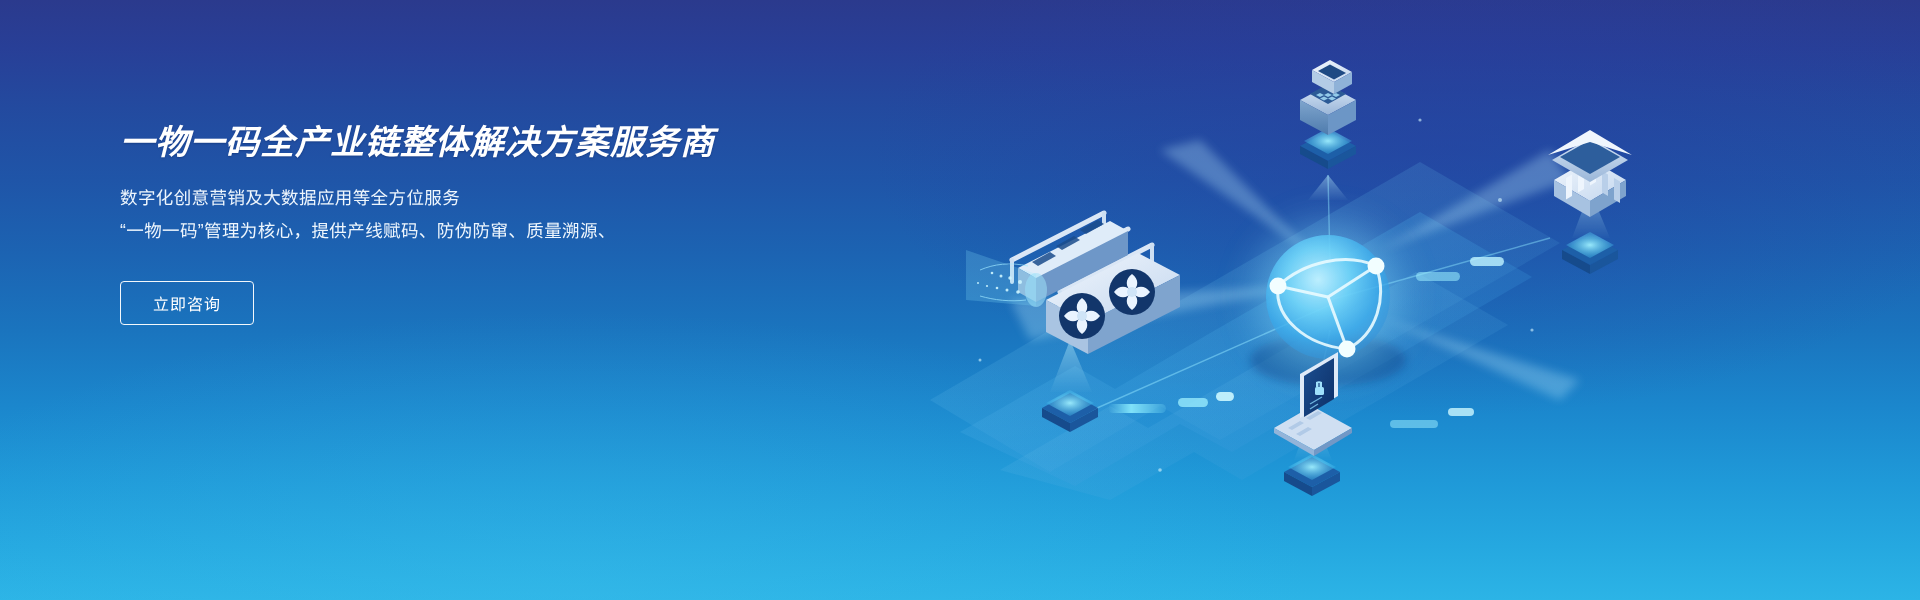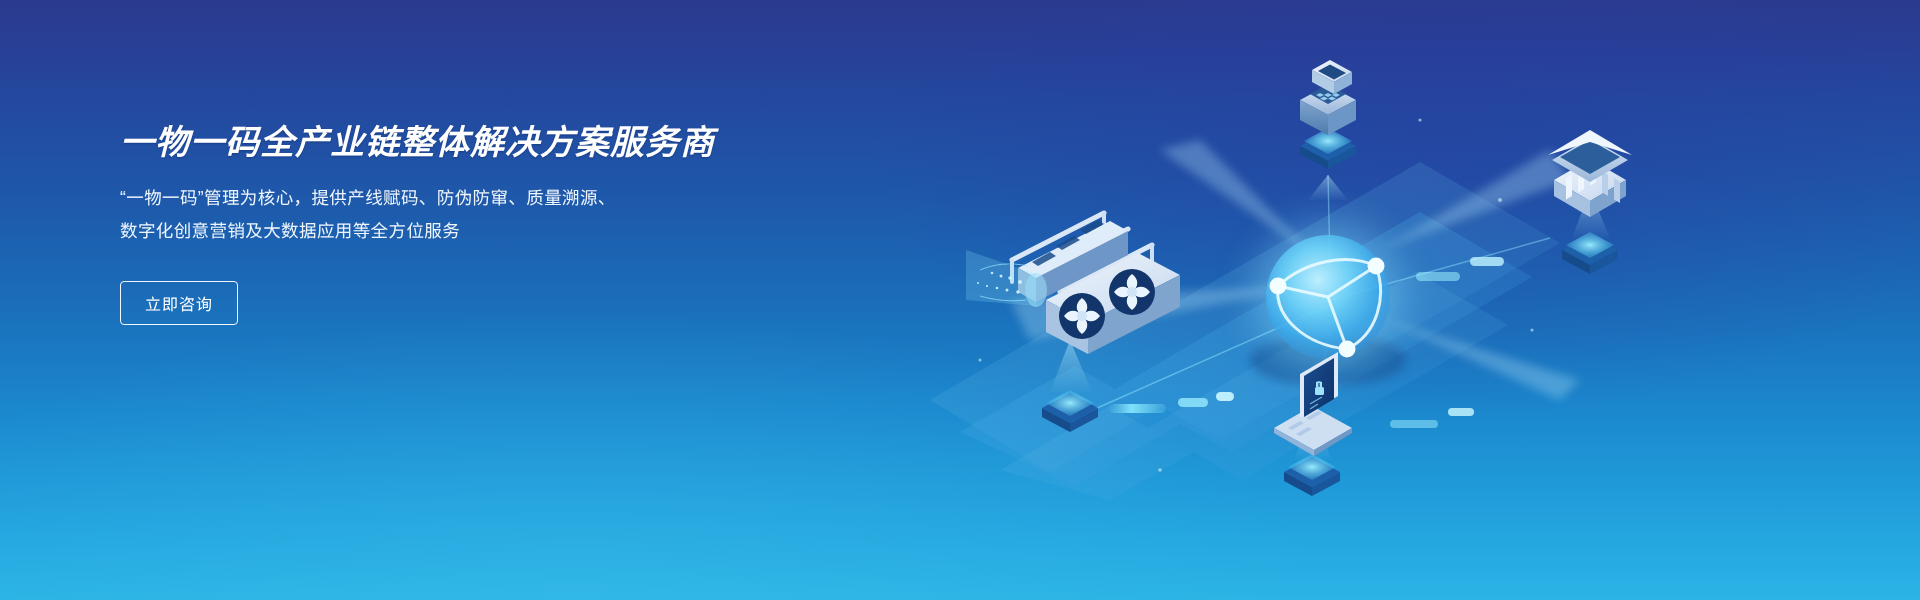--- a/index.html
+++ b/index.html
@@ -62,21 +62,21 @@
     color:#eef6fd;
     line-height:33px;
     letter-spacing:0.4px;
     max-width:560px;
   }
   .subcopy .ln { display:block; white-space:nowrap; }
 
   .cta {
     display:flex; align-items:center; justify-content:center;
     margin-top:33px;
-    width:118px; height:44px;
+    width:134px; height:44px;
     border:1px solid rgba(255,255,255,0.95);
     border-radius:4px;
     background:transparent;
     color:#ffffff;
     font-size:16px;
     letter-spacing:1px;
     cursor:pointer;
     font-family:inherit;
   }
 
@@ -90,22 +90,22 @@
 <div id="banner">
 
   <div class="bg-glow-a"></div>
   <div class="bg-glow-b"></div>
 
   <div class="copy">
 
     <h1 class="headline">一物一码全产业链整体解决方案服务商</h1>
 
     <div class="subcopy">
+      <span class="ln">数字化创意营销及大数据应用等全方位服务</span>
       <span class="ln">“一物一码”管理为核心，提供产线赋码、防伪防窜、质量溯源、</span>
-      <span class="ln">数字化创意营销及大数据应用等全方位服务</span>
     </div>
 
     <button class="cta">立即咨询</button>
   </div>
 
   <div class="art">
     <svg viewBox="0 0 1060 600" preserveAspectRatio="xMidYMid meet">
       <defs>
         <linearGradient id="platTop" x1="0" y1="0" x2="1" y2="1">
           <stop offset="0%" stop-color="#64c8ef" stop-opacity="0.30"></stop>

